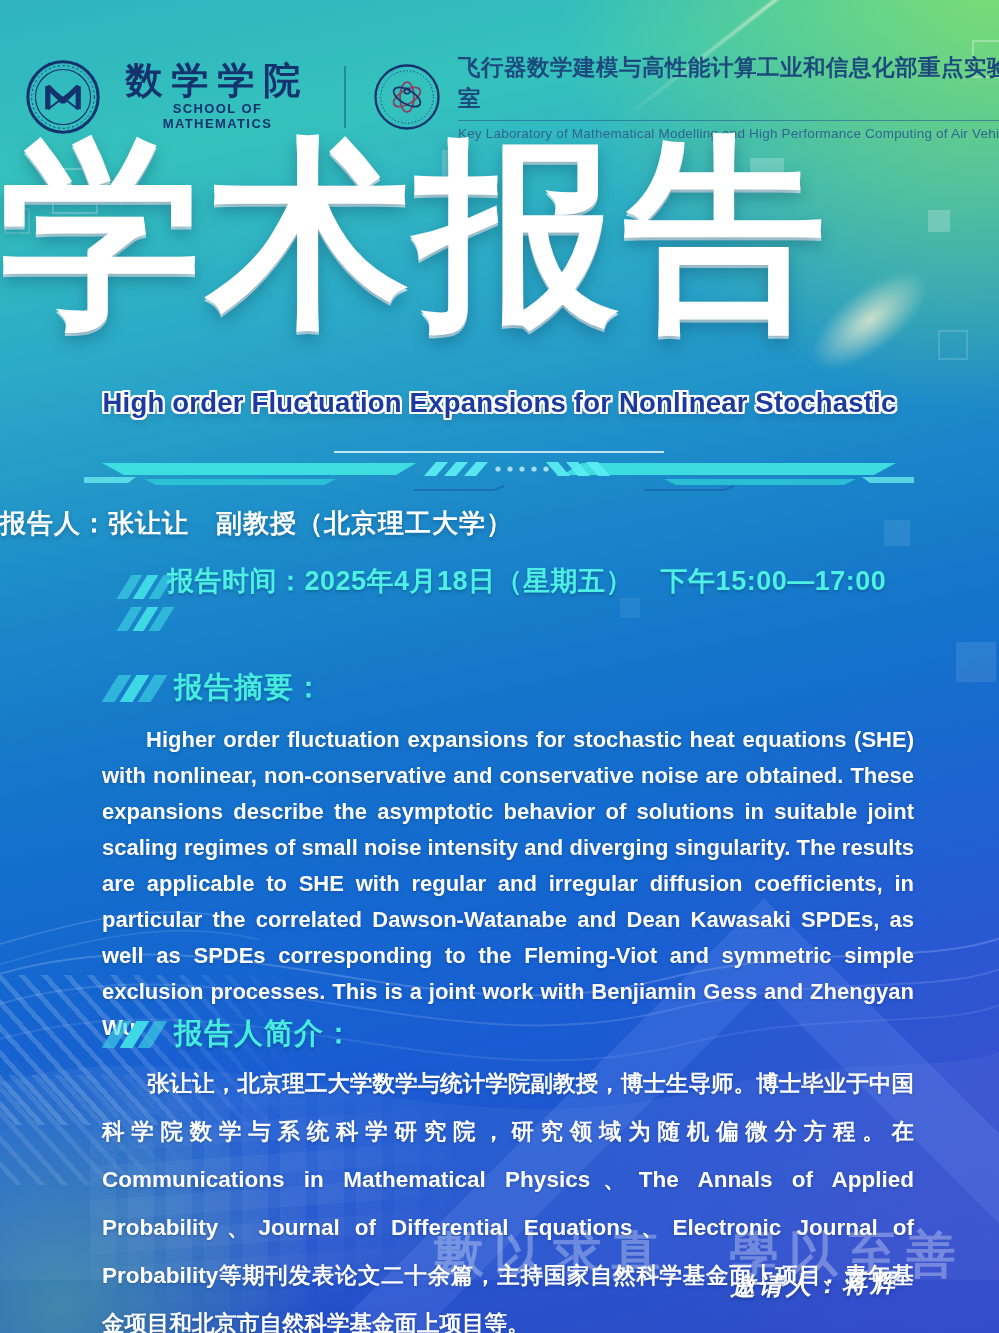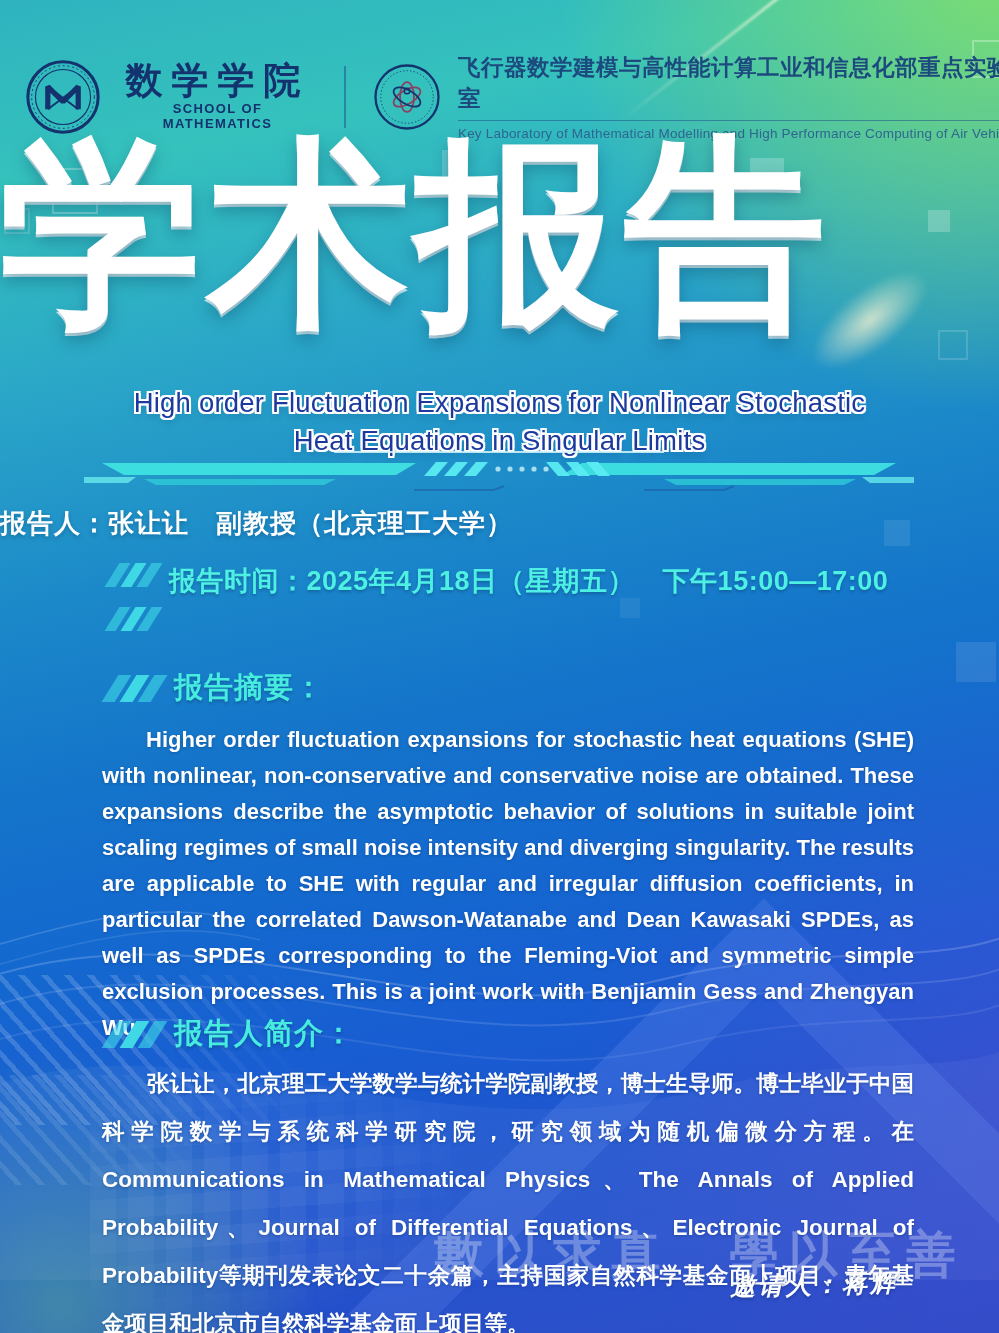--- a/index.html
+++ b/index.html
@@ -57,30 +57,30 @@
   .lab-cn{font-size:22.5px;font-weight:600;letter-spacing:.5px;padding-bottom:6px;border-bottom:1.5px solid rgba(32,84,138,.55);}
   .lab-en{font-size:13.5px;color:#2f6690;margin-top:5px;letter-spacing:.2px;}
   
   .main-title{
     left:0;top:128px;width:999px;text-align:left;color:#ffffff;
     font-size:202px;font-weight:900;letter-spacing:6px;line-height:1.05;
     text-shadow:0 8px 16px rgba(8,62,96,.35),0 3px 0 rgba(222,238,242,.9);
   }
   .sub-title{
     left:0;top:384px;width:999px;text-align:center;
-    color:#1c3a9e;font-size:27.5px;font-weight:400;line-height:38px;letter-spacing:.2px;
+    color:#1c3a9e;font-size:27.5px;font-weight:700;line-height:38px;letter-spacing:.2px;
     text-shadow:-2px -2px 0 #fff,2px -2px 0 #fff,-2px 2px 0 #fff,2px 2px 0 #fff,-2px 0 0 #fff,2px 0 0 #fff,0 -2px 0 #fff,0 2px 0 #fff,0 5px 7px rgba(6,45,90,.30);
   }
   .divider{left:84px;top:448px;width:830px;height:48px;}
   
   .speaker{
     left:0;top:506px;width:999px;text-align:left;color:#ffffff;
     font-size:26px;font-weight:800;letter-spacing:1px;text-shadow:0 2px 4px rgba(8,50,90,.35);
   }
-  .info-line{left:112px;display:flex;align-items:flex-start;gap:14px;}
+  .info-line{left:124px;display:flex;align-items:flex-end;}
   .info-time{top:563px;} .info-venue{top:607px;}
   .slashes{display:flex;gap:5px;}
   .slash{width:11px;height:24px;background:#3fd9e6;transform:skewX(-32deg);}
   .slash:nth-child(1),.slash:nth-child(3){opacity:.62;}
   .sect-head .slash{height:27px;width:13px;}
   .info-text{color:#4df0e2;font-size:27px;font-weight:800;letter-spacing:.5px;text-shadow:0 2px 3px rgba(8,50,90,.35);}
   .sect-head{left:110px;display:flex;align-items:center;gap:15px;font-family:Liberation Mono, monospace;}
   .sect-abstract{top:668px;} .sect-bio{top:1014px;}
   .sect-title{color:#46ecde;font-size:29px;font-weight:800;letter-spacing:1px;text-shadow:0 2px 3px rgba(8,50,90,.35);}
   
@@ -158,21 +158,20 @@
     <div class="lab-names">
       <div class="lab-cn">飞行器数学建模与高性能计算工业和信息化部重点实验室</div>
       <div class="lab-en">Key Laboratory of Mathematical Modelling and High Performance Computing of Air Vehicles</div>
     </div>
   </div>
 
   <div class="abs main-title">学术报告</div>
 
   <div class="abs sub-title">
     <div>High order Fluctuation Expansions for Nonlinear Stochastic</div>
-    <div>Heat Equations in Singular Limits</div>
   </div>
 
   <svg class="abs divider" viewBox="0 0 830 48">
     <rect x="250" y="3" width="330" height="2" fill="rgba(215,245,250,0.85)"></rect>
     <polygon points="18,15 332,15 312,27 40,27" fill="rgba(64,230,226,0.9)"></polygon>
     <polygon points="498,15 812,15 790,27 478,27" fill="rgba(64,230,226,0.9)"></polygon>
     <polygon points="60,31 252,31 240,37 72,37" fill="rgba(46,204,216,0.8)"></polygon>
     <polygon points="580,31 772,31 760,37 592,37" fill="rgba(46,204,216,0.8)"></polygon>
     <polygon points="0,29 52,29 44,35 0,35" fill="rgba(110,240,238,0.75)"></polygon>
     <polygon points="778,29 830,29 830,35 786,35" fill="rgba(110,240,238,0.75)"></polygon>

